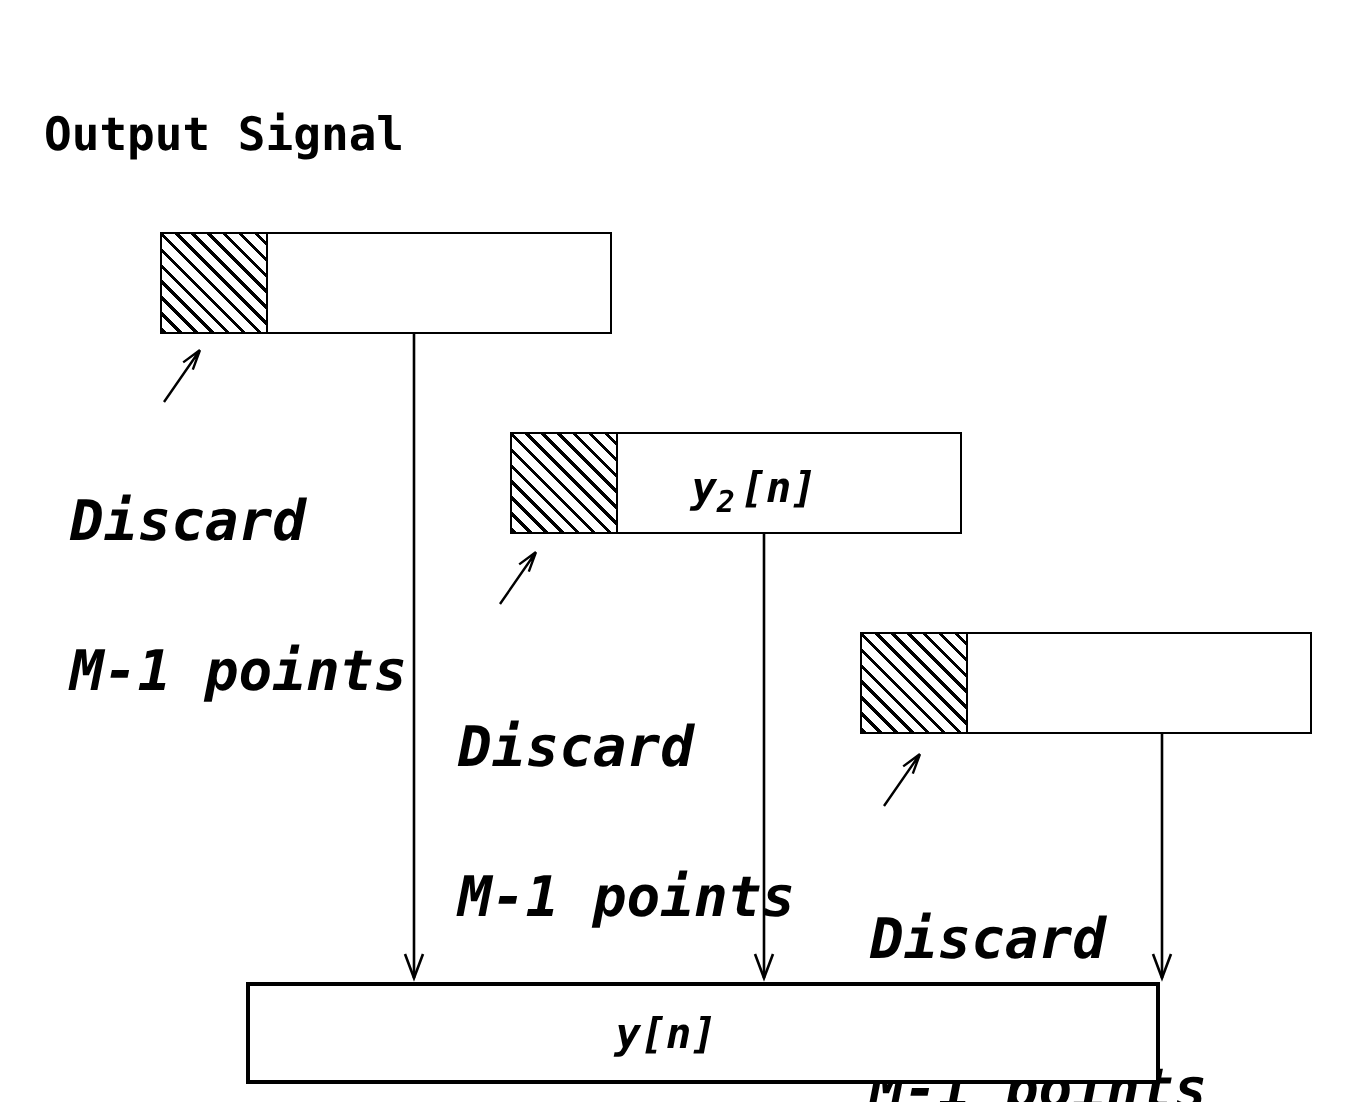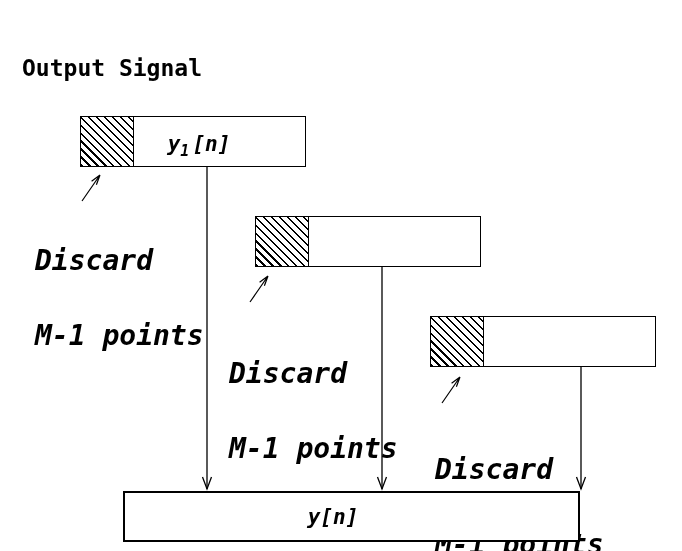--- a/index.html
+++ b/index.html
@@ -91,21 +91,21 @@
   <div class="block b1">
     <div class="hatch"></div>
   </div>
   <div class="block b2">
     <div class="hatch"></div>
   </div>
   <div class="block b3">
     <div class="hatch"></div>
   </div>
 
-  <div class="blabel l1"><span>y</span><sub>1</sub><span>[n]</span></div>
+  <div class="blabel l2"><span>y</span><sub>2</sub><span>[n]</span></div>
 
   <svg class="overlay" width="682" height="551" viewBox="0 0 682 551">
     <g stroke="#000000" stroke-width="1.3" fill="none">
       <path d="M207,167 L207,489"></path>
       <path d="M202.5,477 L207,489 L211.5,477"></path>
       <path d="M382,267 L382,489"></path>
       <path d="M377.5,477 L382,489 L386.5,477"></path>
       <path d="M581,367 L581,489"></path>
       <path d="M576.5,477 L581,489 L585.5,477"></path>
     </g>

